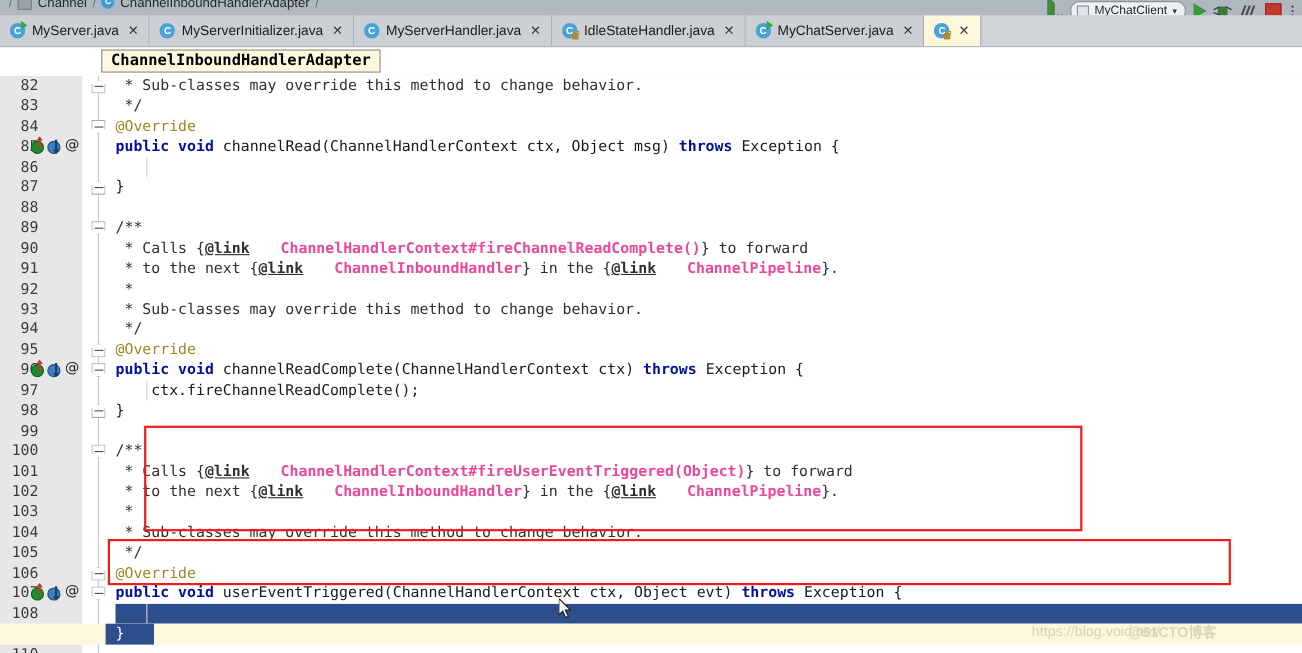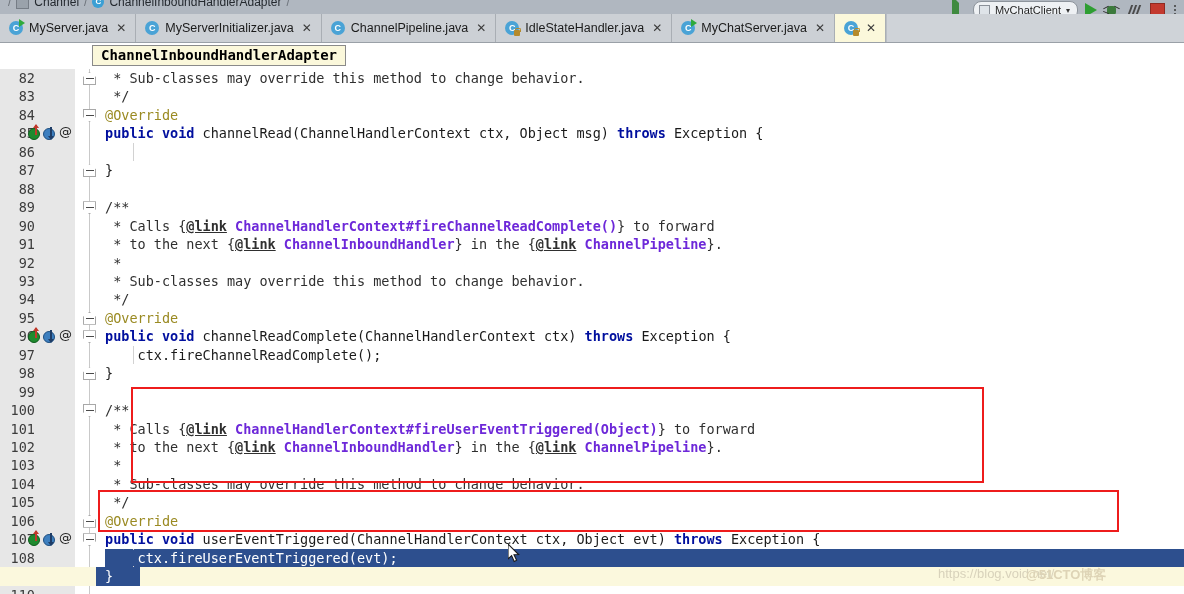--- a/index.html
+++ b/index.html
@@ -156,21 +156,21 @@
   
   .code{
     position:absolute;left:0;top:1px;white-space:pre;
     font-family:"DejaVu Sans Mono","Liberation Mono",monospace;
     font-size:13.5px;color:#1a1a1a;letter-spacing:0px;
   }
   .kw{color:#000f9e;font-weight:bold;}
   .ann{color:#9a8a22;}
   .cmt{color:#2f2f2f;}
   .lnk{color:#2f2f2f;font-weight:bold;text-decoration:underline;}
-  .cmtb{color:#6d28d9;font-weight:bold;}
+  .cmtb{color:#ec4899;font-weight:bold;margin-left:20px;}
   .sel{background:#2d4f8e;color:#ffffff;}
 
   
   .indent{position:absolute;top:0;width:1px;height:18.45px;background:#d2d2d2;}
 
   
   .caret-bg{position:absolute;left:0;width:1184px;height:18.45px;background:#fbf8dd;}
   .selblock{position:absolute;height:18.45px;background:#2d4f8e;}
 
   
@@ -246,21 +246,21 @@
       <span class="ficon">
           <span class="disc">C</span>
         </span>
       <span>MyServerInitializer.java</span>
       <span class="close">✕</span>
     </div>
     <div class="tab">
       <span class="ficon">
           <span class="disc">C</span>
         </span>
-      <span>ChannelPipeline.java</span>
+      <span>MyServerHandler.java</span>
       <span class="close">✕</span>
     </div>
     <div class="tab">
       <span class="ficon">
           <span class="disc">C</span>
           <span class="lockbadge"></span>
         </span>
       <span>IdleStateHandler.java</span>
       <span class="close">✕</span>
     </div>
@@ -468,21 +468,20 @@
         <div class="code" style="top: 333.1px;"><span class="cmt">/**</span></div>
         <div class="code" style="top: 351.55px;"><span class="cmt"> * Calls {<span class="lnk">@link</span> <span class="cmtb">ChannelHandlerContext#fireUserEventTriggered(Object)</span>} to forward</span></div>
         <div class="code" style="top: 370px;"><span class="cmt"> * to the next {<span class="lnk">@link</span> <span class="cmtb">ChannelInboundHandler</span>} in the {<span class="lnk">@link</span> <span class="cmtb">ChannelPipeline</span>}.</span></div>
         <div class="code" style="top: 388.45px;"><span class="cmt"> *</span></div>
         <div class="code" style="top: 406.9px;"><span class="cmt"> * Sub-classes may override this method to change behavior.</span></div>
         <div class="code" style="top: 425.35px;"><span class="cmt"> */</span></div>
         <div class="code" style="top: 443.8px;"><span class="ann">@Override</span></div>
         <div class="code" style="top: 462.25px;"><span class="kw">public</span> <span class="kw">void</span> userEventTriggered(ChannelHandlerContext ctx, Object evt) <span class="kw">throws</span> Exception {</div>
         <div class="selblock" style="top: 479.7px; left: 0px; width: 1184px;"></div>
         <div class="indent" style="top: 479.7px; left: 28px;"></div>
-        <div class="code" style="top: 480.7px;"><span class="sel">    ctx.fireUserEventTriggered(evt);</span></div>
         <div class="caret-bg" style="top: 498.15px; left: -105px;"></div>
         <div class="selblock" style="top: 498.15px; left: -9px; width: 44px;"></div>
         <div class="code" style="top: 499.15px;"><span class="sel">}</span></div>
         <div class="code" style="top: 517.6px;"></div>
       </div>
 
     <div class="redbox" style="left:131px;top:318px;width:853px;height:96px;"></div>
     <div class="redbox" style="left:98px;top:421px;width:1021px;height:42px;"></div>
 
     <svg class="cursor" style="left:508px;top:475px;" viewBox="0 0 12 19">

